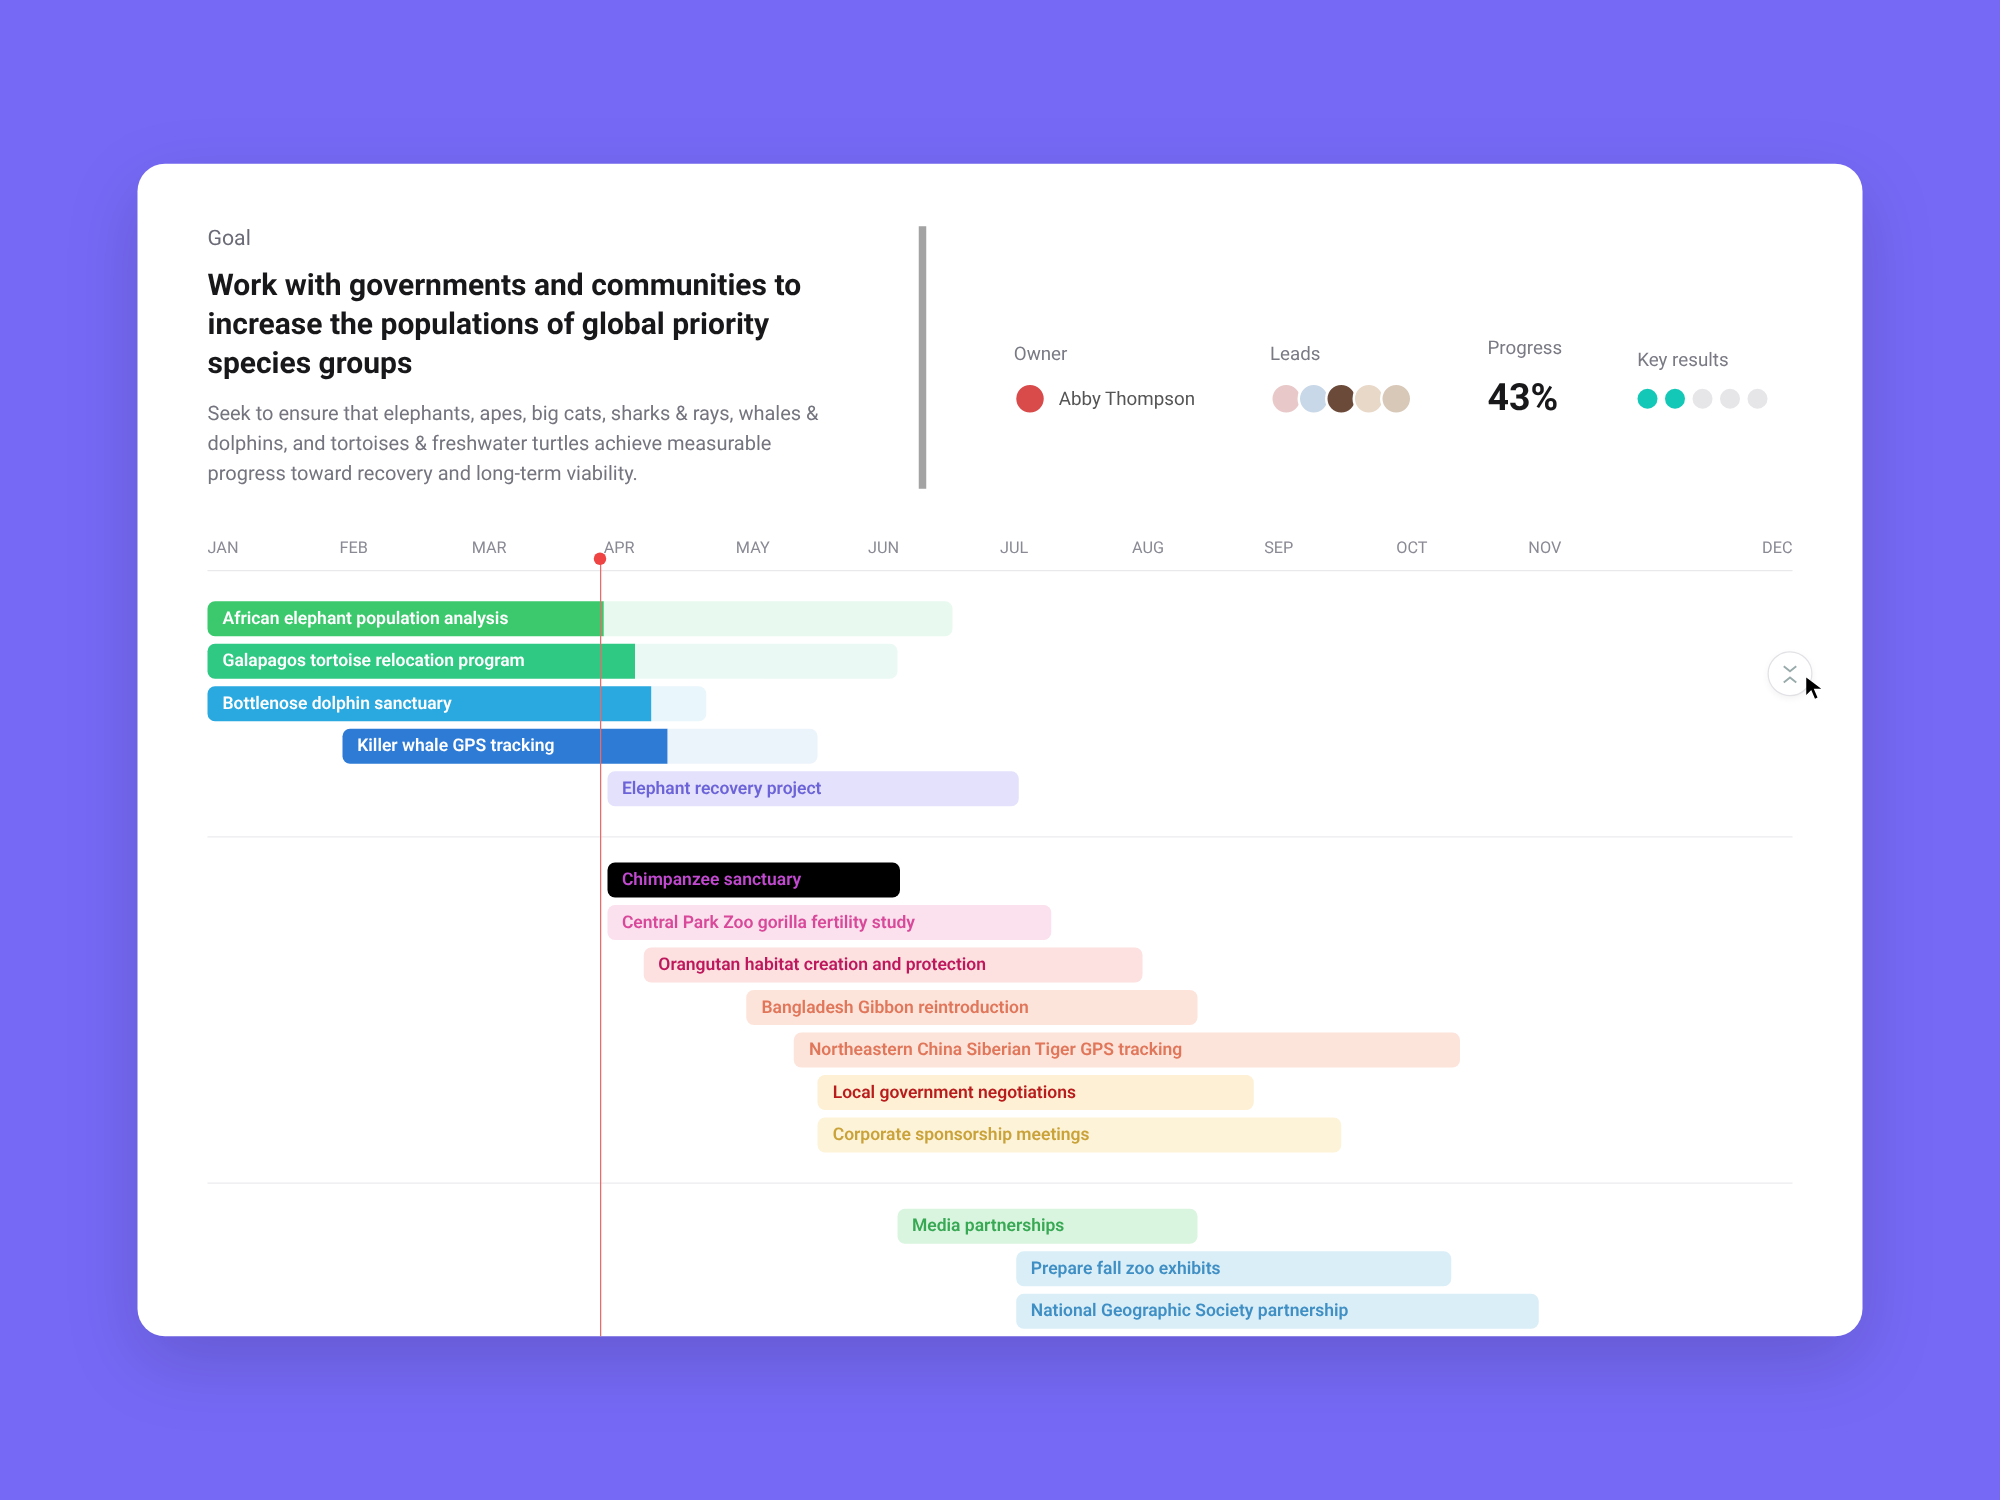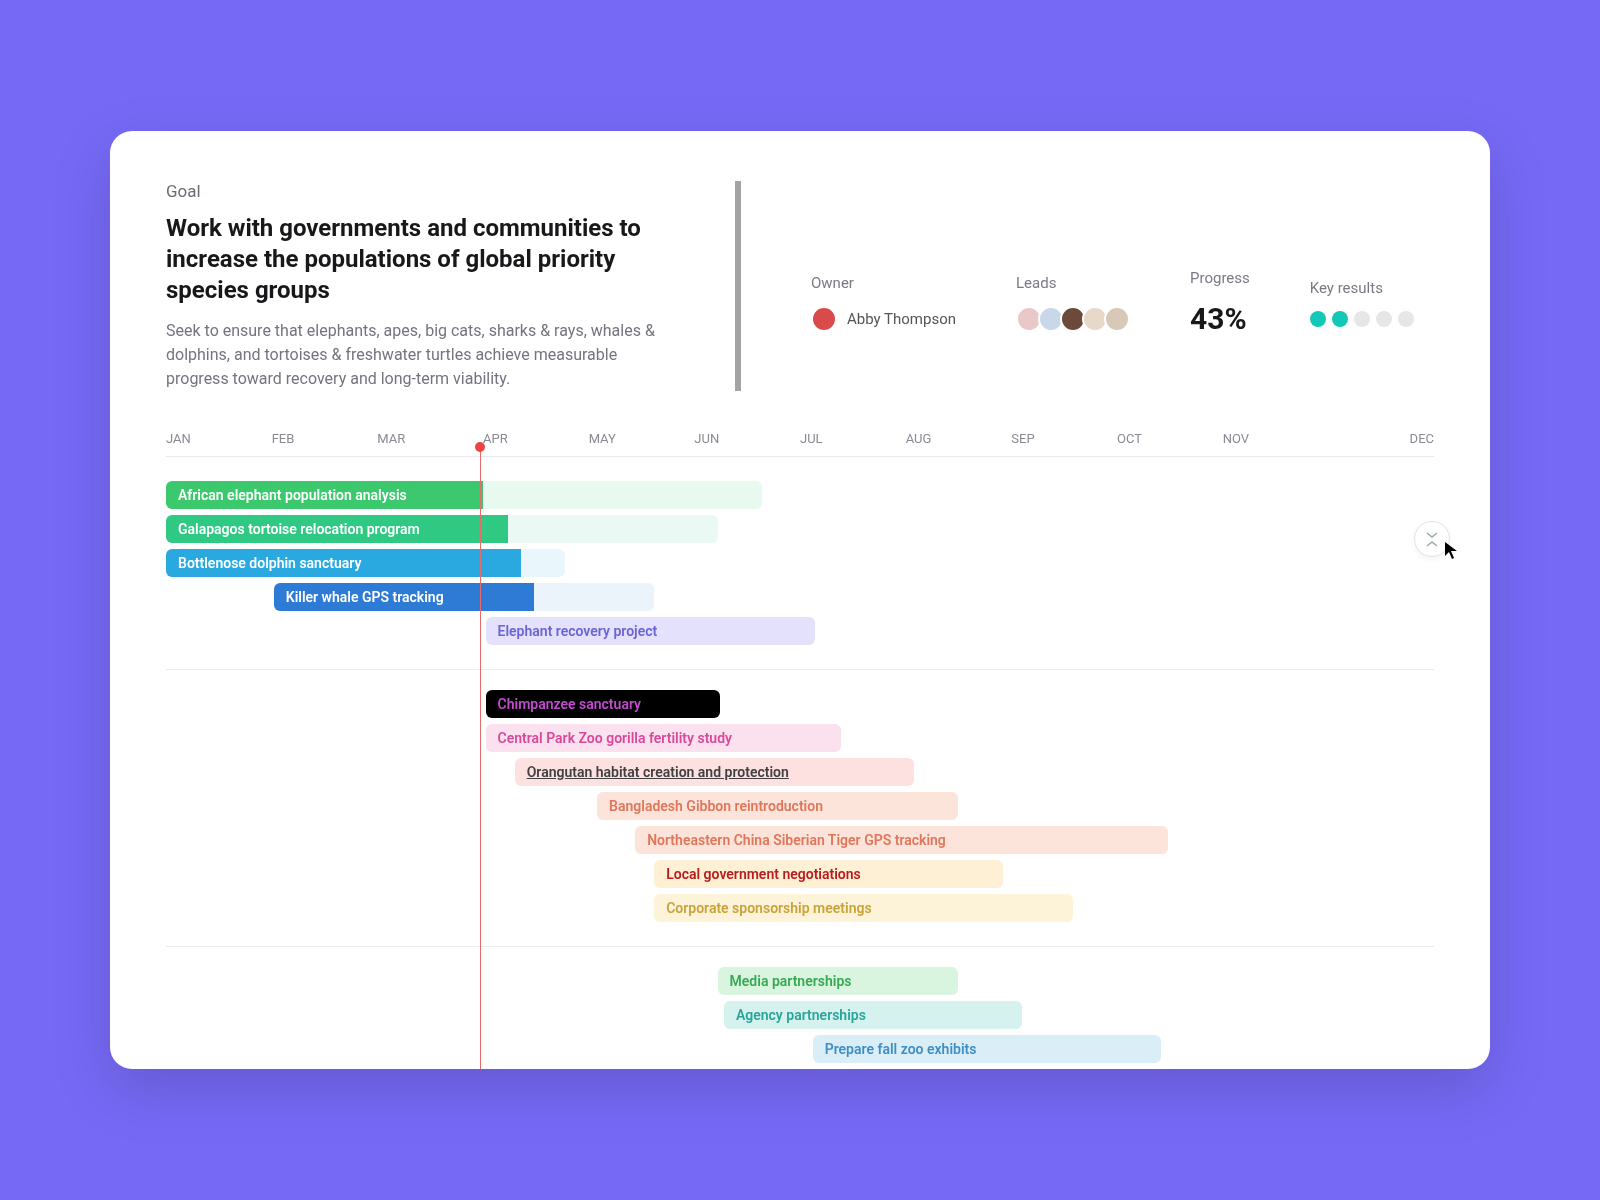--- a/index.html
+++ b/index.html
@@ -253,41 +253,38 @@
         </div>
       </div>
       <div class="group">
         <div class="bar-row">
           <div class="bar" style="left: 25.2%; width: 18.5%; background: #000000; color: rgb(194, 74, 208);">Chimpanzee sanctuary</div>
         </div>
         <div class="bar-row">
           <div class="bar" style="left: 25.2%; width: 28%; background: rgb(251, 224, 238); color: rgb(216, 73, 154);">Central Park Zoo gorilla fertility study</div>
         </div>
         <div class="bar-row">
-          <div class="bar" style="left: 27.5%; width: 31.5%; background: rgb(253, 224, 224); color: #404040; text-decoration: underline;">Orangutan habitat creation and protection</div>
+          <div class="bar" style="left: 27.5%; width: 31.5%; background: rgb(253, 224, 224); color: #be185d;">Orangutan habitat creation and protection</div>
         </div>
         <div class="bar-row">
           <div class="bar" style="left: 34%; width: 28.5%; background: rgb(253, 228, 218); color: rgb(224, 118, 90);">Bangladesh Gibbon reintroduction</div>
         </div>
         <div class="bar-row">
           <div class="bar" style="left: 37%; width: 42%; background: rgb(253, 228, 218); color: rgb(224, 118, 90);">Northeastern China Siberian Tiger GPS tracking</div>
         </div>
         <div class="bar-row">
           <div class="bar" style="left: 38.5%; width: 27.5%; background: rgb(253, 240, 212); color: #b91c1c;">Local government negotiations</div>
         </div>
         <div class="bar-row">
           <div class="bar" style="left: 38.5%; width: 33%; background: rgb(253, 243, 216); color: rgb(202, 162, 58);">Corporate sponsorship meetings</div>
         </div>
       </div>
       <div class="group">
         <div class="bar-row">
           <div class="bar" style="left: 43.5%; width: 19%; background: rgb(218, 245, 223); color: rgb(55, 168, 83);">Media partnerships</div>
-        </div>
-        <div class="bar-row">
-          <div class="bar" style="left: 44%; width: 23.5%; background: rgb(213, 242, 238); color: rgb(41, 165, 154);">Agency partnerships</div>
         </div>
         <div class="bar-row">
           <div class="bar" style="left: 51%; width: 27.5%; background: rgb(218, 238, 248); color: rgb(63, 143, 196);">Prepare fall zoo exhibits</div>
         </div>
         <div class="bar-row">
           <div class="bar" style="left: 51%; width: 33%; background: rgb(218, 238, 248); color: rgb(63, 143, 196);">National Geographic Society partnership</div>
         </div>
       </div>
     </div>
 

